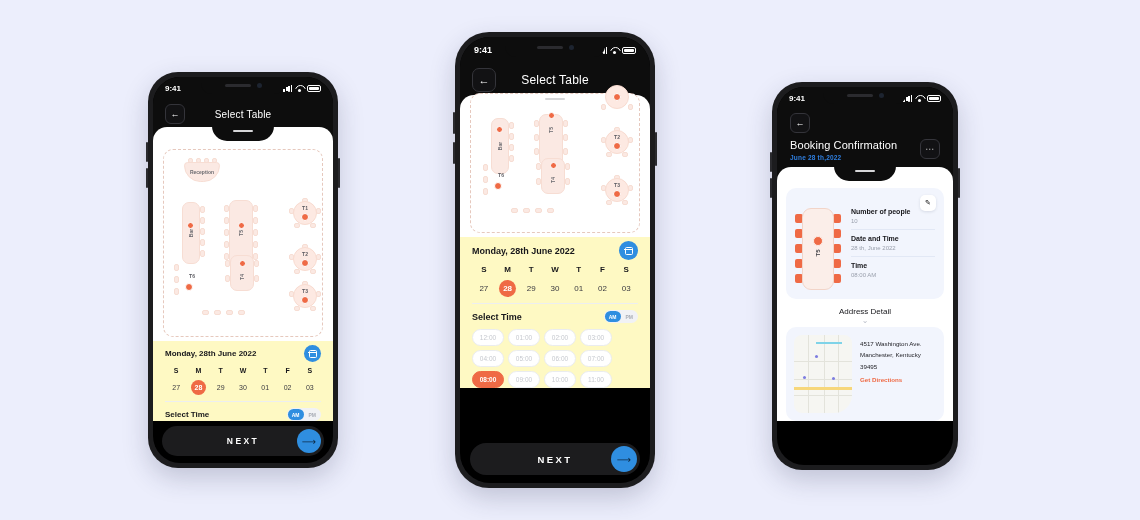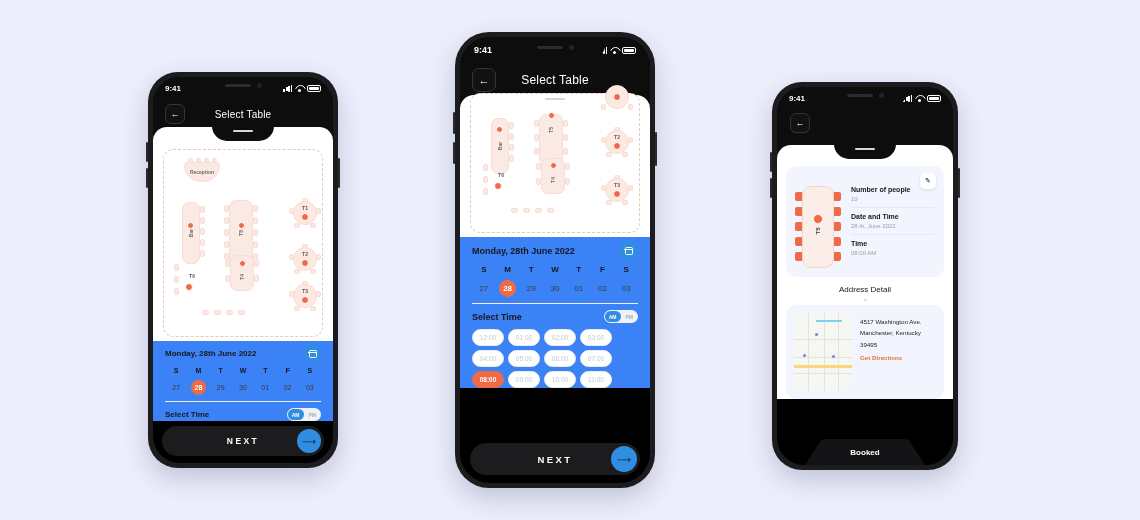--- a/index.html
+++ b/index.html
@@ -130,21 +130,21 @@
   }
   .chair { position:absolute; background:#fbe9e3; border:1px solid #f7ddd3; border-radius:2px; }
   .round {
     position:absolute; background:#fde9e2; border:1px solid #f8dbd0;
     border-radius:50%;
   }
   .rlbl { position:absolute; left:50%; transform:translateX(-50%);
     font-size:5px; color:#5a5a60; font-weight:bold; }
 
   
-  .panel { background:#3b82f6; padding: 4px 12px 0; }
+  .panel { background:#fef9c3; padding: 4px 12px 0; }
   .panel-top { display:flex; align-items:center; justify-content:space-between; }
   .date-label { font-size:8px; font-weight:bold; color:#17171b; }
   .phone.lg .date-label { font-size:9px; }
   .cal-btn { width:17px;height:17px;background:#2f8ee0;border-radius:50%;
     display:flex;align-items:center;justify-content:center; }
   .phone.lg .cal-btn { width:19px;height:19px; }
   .cal-glyph { width:8px;height:8px;border:1.3px solid #fff;border-radius:1.5px;position:relative;}
   .cal-glyph::before{content:"";position:absolute;left:-1.3px;right:-1.3px;top:1px;height:1.3px;background:#fff;}
 
   .week { display:flex; margin-top:5px; }
@@ -597,20 +597,27 @@
           <span class="ico-bat"></span>
         </span>
       </div>
       <div class="notch">
         <span class="speaker"></span>
         <span class="cam"></span>
       </div>
 
       <div class="conf-head">
         <div class="back-btn" style="margin-bottom:6px;">←</div>
+        <div class="conf-row">
+          <div>
+            <div class="conf-title">Booking Confirmation</div>
+            <div class="conf-date">June 28 th,2022</div>
+          </div>
+          <div class="dots-btn">⋯</div>
+        </div>
       </div>
 
       <div class="scoop-wrap">
         <div class="white"></div>
         <div class="dip"></div>
         <div class="grab"></div>
       </div>
 
       <div class="conf-body">
         <div class="card">
@@ -668,19 +675,16 @@
           </div>
           <div class="addr-col">
             <div class="addr-line">4517 Washington Ave.</div>
             <div class="addr-line">Manchester, Kentucky</div>
             <div class="addr-line">39495</div>
             <div class="get-dir">Get Directions</div>
           </div>
         </div>
       </div>
 
-      <div class="booked">
-        <span>Booked</span>
-      </div>
     </div>
   </div>
 
 </div>
 
 </body></html>

